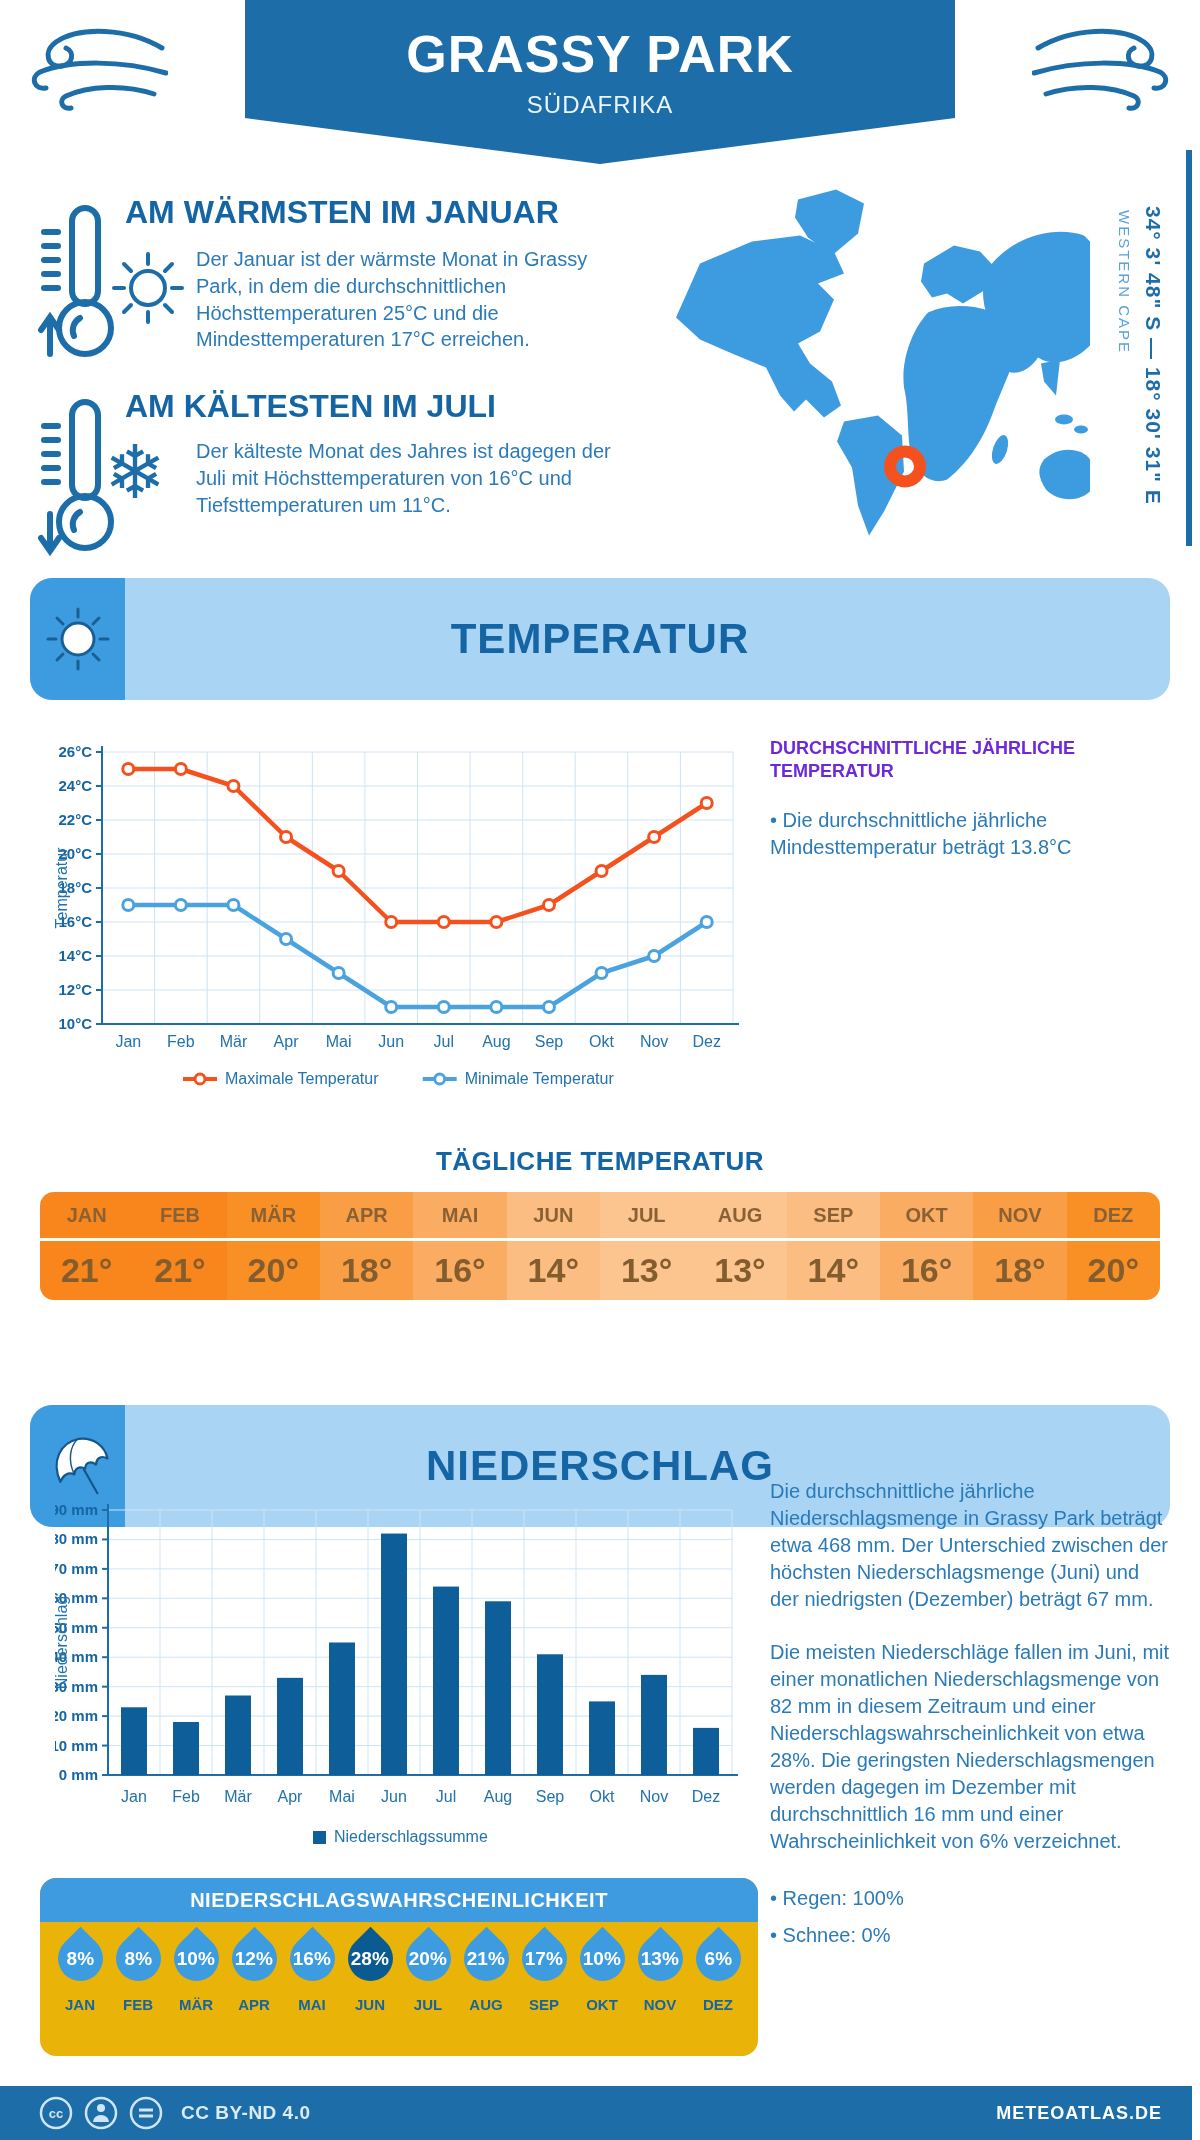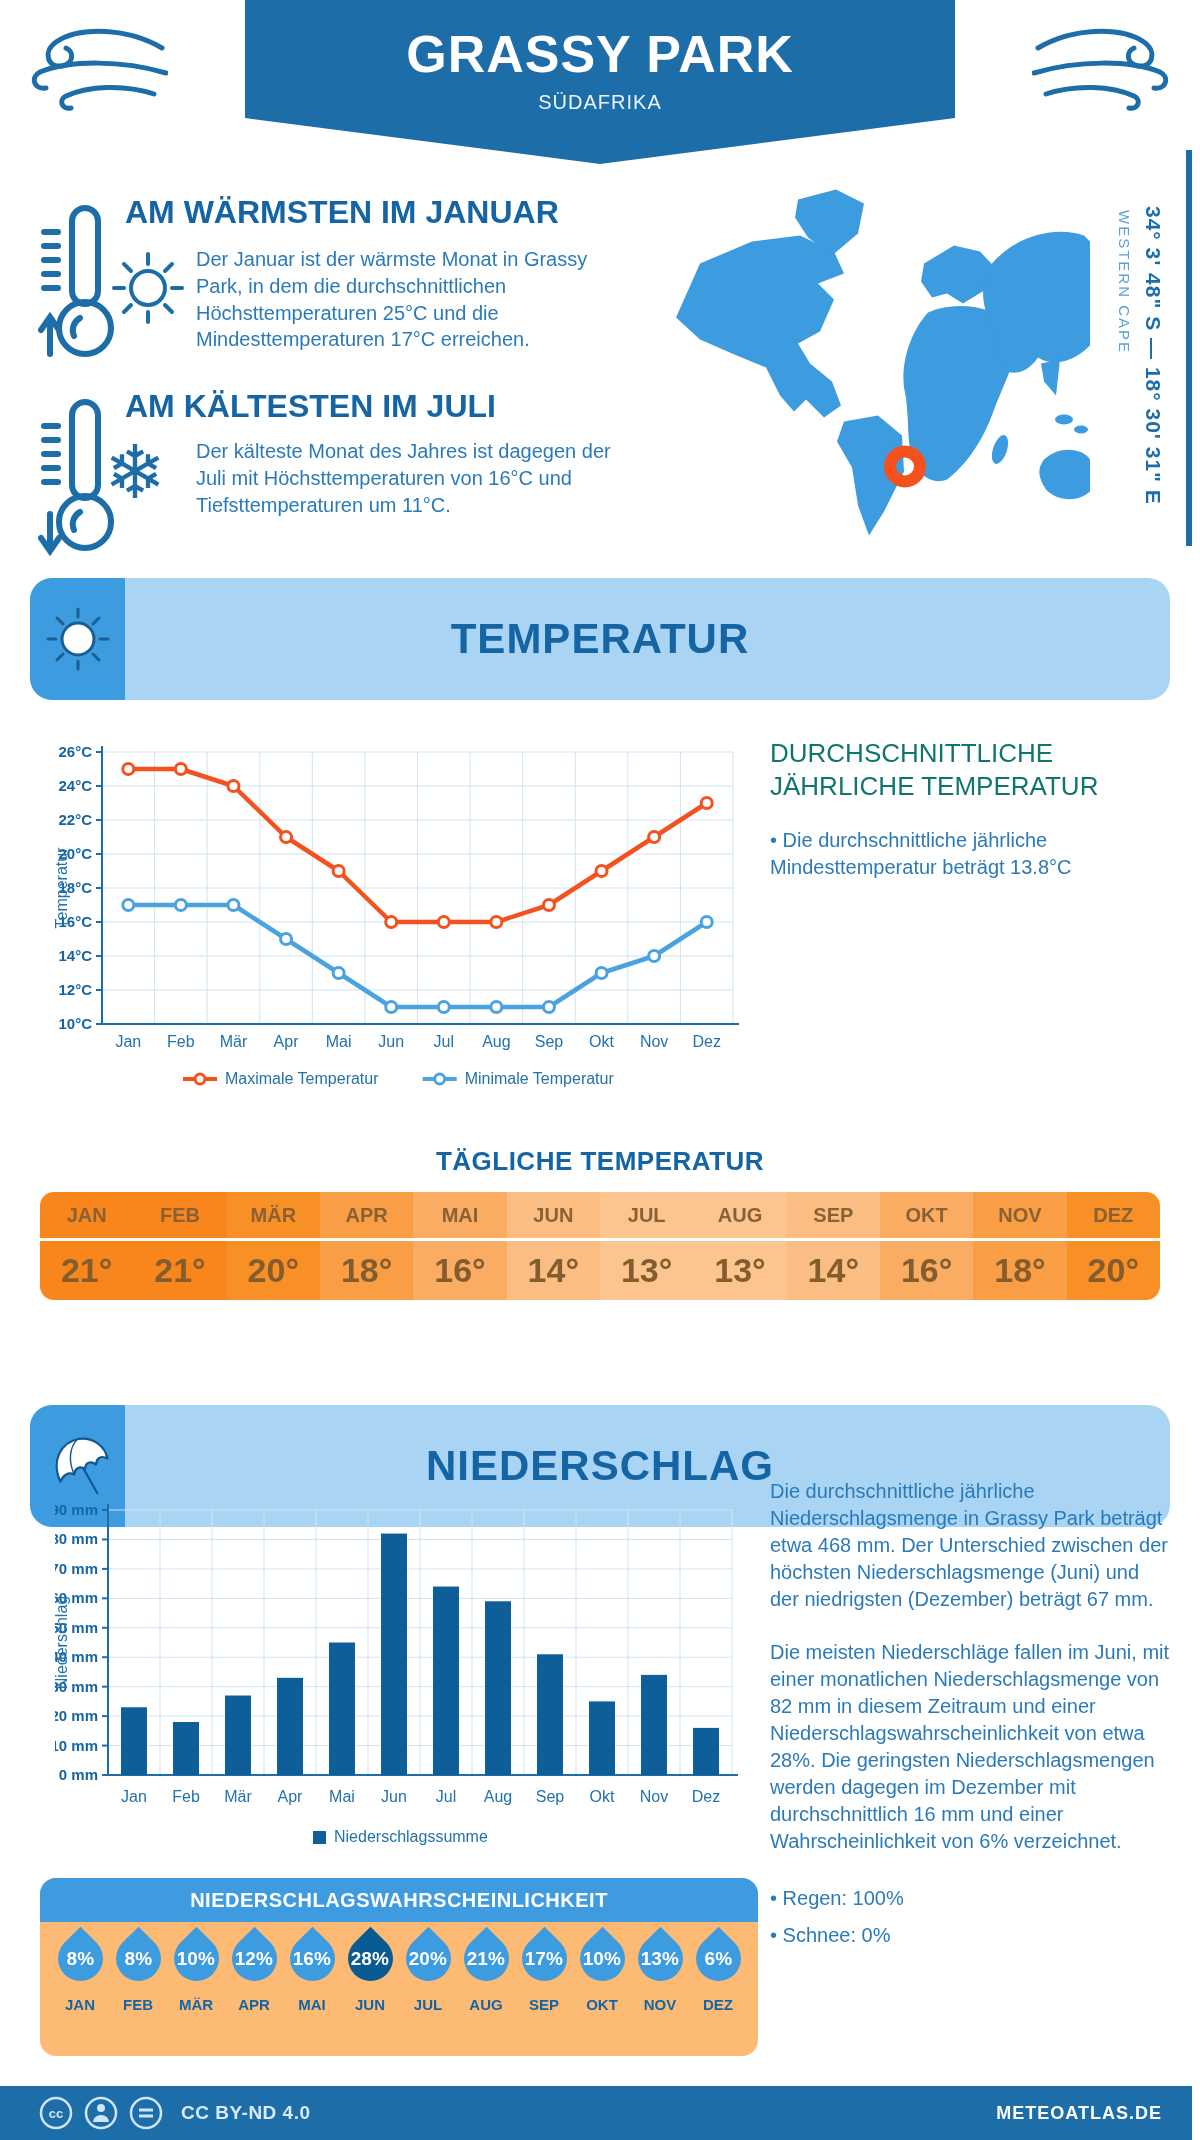--- a/index.html
+++ b/index.html
@@ -3,21 +3,21 @@
 <meta charset="utf-8">
 <style>
   html,body{margin:0;padding:0;background:#ffffff;}
   .page{position:relative;width:1192px;height:2140px;background:#fff;overflow:hidden;
         font-family:"Liberation Sans",sans-serif;}
   
   .banner{position:absolute;left:245px;top:0;width:710px;height:118px;background:#1d6da8;text-align:center;}
   .banner:after{content:"";position:absolute;top:118px;left:0;width:0;height:0;
         border-left:355px solid transparent;border-right:355px solid transparent;border-top:46px solid #1d6da8;}
   .banner h1{margin:0;padding-top:24px;font-size:52px;font-weight:800;color:#fff;letter-spacing:1px;}
-  .banner .sub{margin-top:7px;font-size:20px;color:#eaf4fc;letter-spacing:1px;}
+  .banner .sub{margin-top:7px;font-size:24px;color:#eaf4fc;letter-spacing:1px;}
   .windicon{position:absolute;top:18px;}
   .wind-left{left:28px;transform:scaleX(-1);}
   .wind-right{left:1032px;}
   
   .sec-title{position:absolute;left:125px;font-size:32px;font-weight:800;color:#1565a5;margin:0;}
   .sec-text{position:absolute;left:196px;width:436px;font-size:20px;line-height:1.34;color:#2b7ab8;margin:0;}
   .thermo{position:absolute;left:36px;width:92px;height:162px;}
   .sun-small{position:absolute;left:106px;width:84px;height:84px;}
   .snowflake{position:absolute;left:104px;top:436px;font-size:74px;line-height:1;color:#1d6da8;}
   
@@ -27,32 +27,32 @@
   .region{position:absolute;left:1116px;top:210px;writing-mode:vertical-rl;font-size:15px;color:#5aa2d8;letter-spacing:2px;}
   .sidebar{position:absolute;left:1186px;top:150px;width:14px;height:396px;background:#1d6da8;}
   
   .band{position:absolute;left:30px;width:1140px;height:122px;background:#a9d4f4;border-radius:22px;}
   .band .sq{position:absolute;left:0;top:0;width:95px;height:122px;background:#3d9ce0;border-radius:22px 0 0 22px;
             display:flex;align-items:center;justify-content:center;}
   .band .bt{position:absolute;left:0;top:0;width:100%;height:122px;display:flex;align-items:center;justify-content:center;
             font-size:42px;font-weight:800;color:#1565a5;letter-spacing:1px;}
   
   .rcol{position:absolute;left:770px;width:402px;color:#2b7ab8;font-size:20px;line-height:1.35;}
-  .rcol h3{margin:0 0 24px 0;font-size:26px;font-weight:400;color:#0f766e;line-height:1.27;}
+  .rcol h3{margin:0 0 24px 0;font-size:18px;font-weight:700;color:#6d28d9;line-height:1.27;}
   .rcol p{margin:0 0 26px 0;}
   
   .daily-title{position:absolute;left:0;top:1146px;width:1200px;text-align:center;
                font-size:26px;font-weight:800;color:#1565a5;letter-spacing:.5px;}
   .dtable{position:absolute;left:40px;top:1192px;width:1120px;border-radius:14px;overflow:hidden;}
   .dt-row{display:grid;grid-template-columns:repeat(12,1fr);}
   .dt-head .cell{height:46px;border-bottom:3px solid #fff;font-size:20px;font-weight:700;color:#8a6134;}
   .dt-val .cell{height:59px;font-size:34px;font-weight:700;color:#845d2f;}
   .cell{display:flex;align-items:center;justify-content:center;}
   
-  .prob{position:absolute;left:40px;top:1878px;width:718px;height:178px;background:#fdba74;border-radius:16px;}
+  .prob{position:absolute;left:40px;top:1878px;width:718px;height:178px;background:#eab308;border-radius:16px;}
   .prob .ph{height:44px;background:#3f9be0;border-radius:16px 16px 0 0;display:flex;align-items:center;
             justify-content:center;color:#fff;font-weight:700;font-size:20px;letter-spacing:.5px;}
   .drops{display:flex;justify-content:space-between;padding:4px 14px 0 14px;}
   .dropcell{width:52px;text-align:center;}
   .dropwrap{height:64px;display:flex;align-items:center;justify-content:center;}
   .drop{width:45px;height:45px;background:#3d9ce0;border-radius:0 50% 50% 50%;transform:rotate(45deg);
         display:flex;align-items:center;justify-content:center;}
   .drop.hl{background:#0a5b91;}
   .drop span{transform:rotate(-45deg);color:#fff;font-weight:700;font-size:19px;}
   .dropmonth{margin-top:6px;font-size:15px;font-weight:700;color:#1565a5;}

